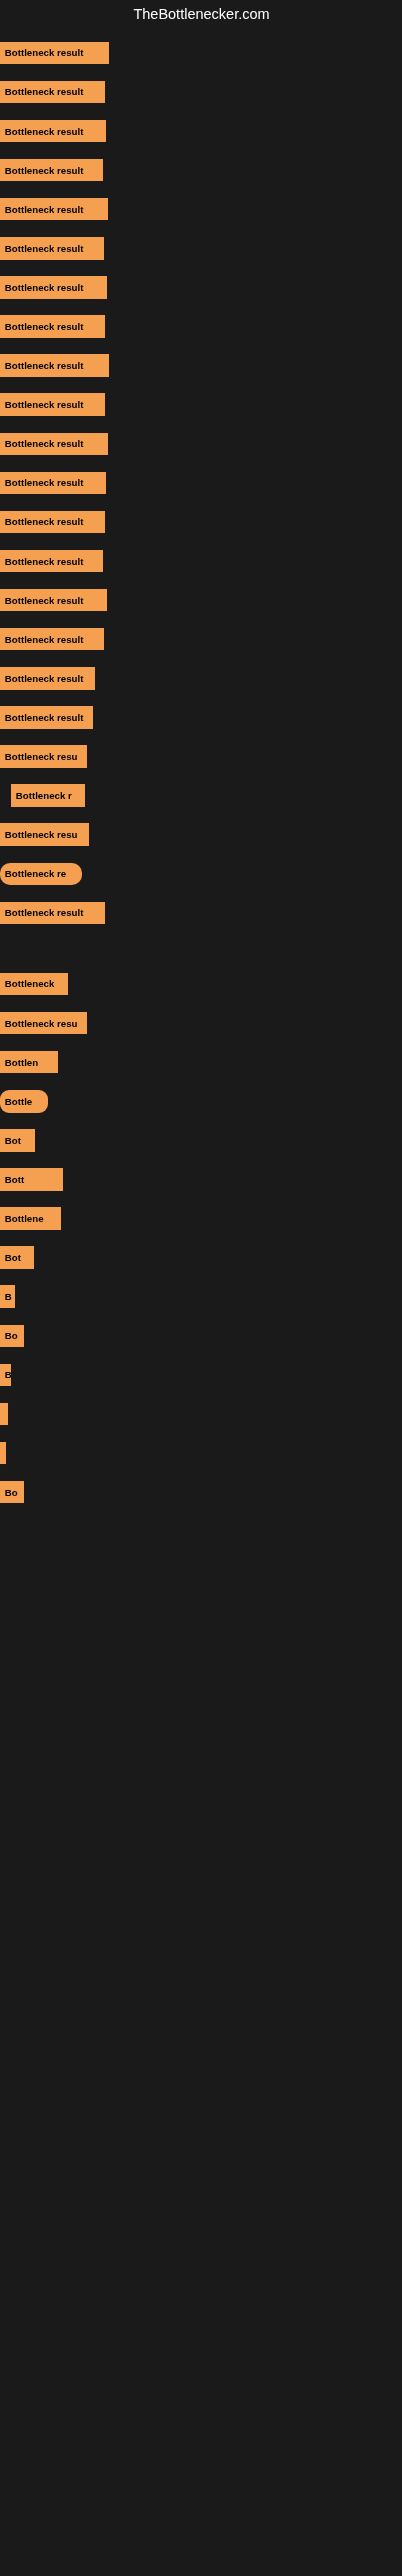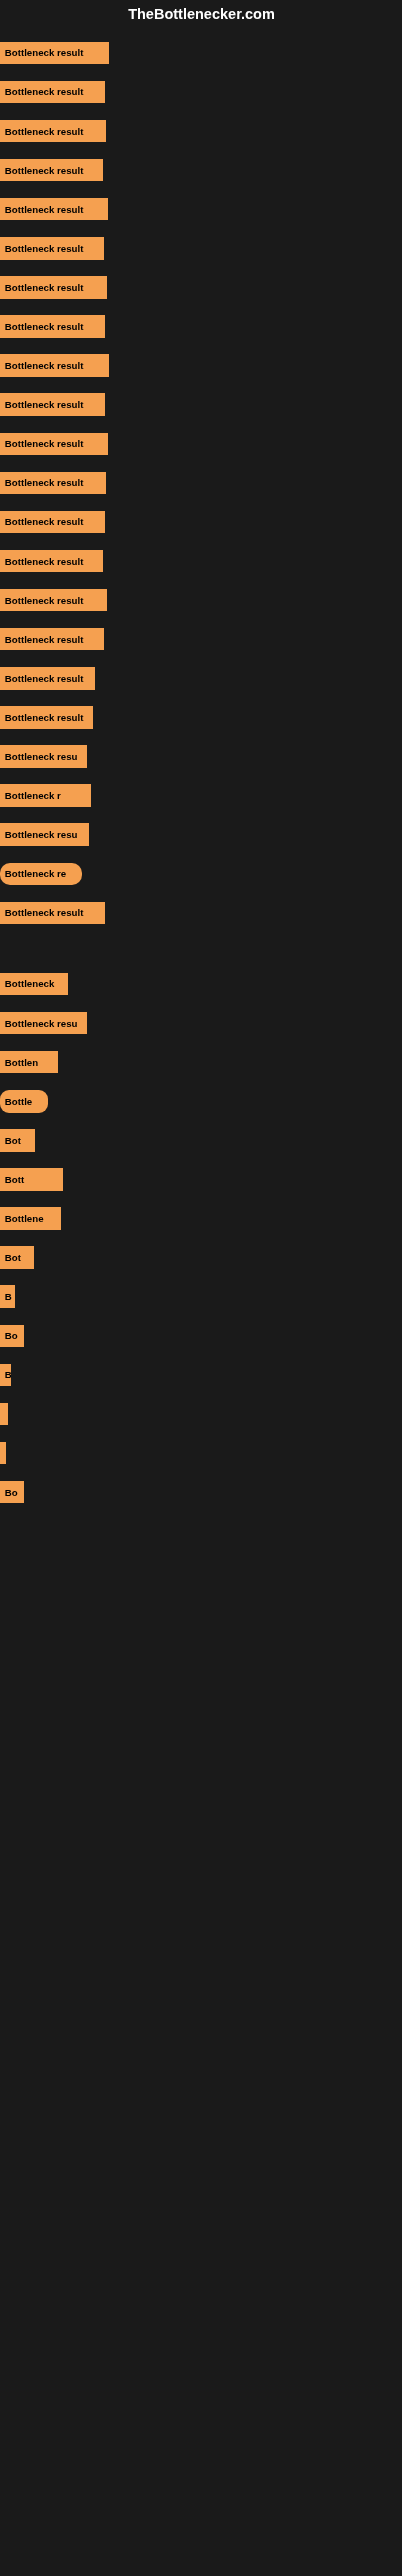--- a/index.html
+++ b/index.html
@@ -13,21 +13,21 @@
       min-height: 2576px;
       background-color: #1a1a1a;
       font-family: Arial, sans-serif;
       position: relative;
     }
 
     .site-title {
       text-align: center;
       color: #ffffff;
       font-size: 14.5px;
-      font-weight: bold;
+      font-weight: normal;
       padding: 6.4px 0;
       background-color: #1a1a1a;
     }
 
     .bars-container {
       padding: 8px 0;
       display: flex;
       flex-direction: column;
       gap: 7px;
     }
@@ -109,21 +109,21 @@
     <div class="bar-row">
       <div class="bar" style="width: 95px;">Bottleneck result</div>
     </div>
     <div class="bar-row">
       <div class="bar" style="width: 93px;">Bottleneck result</div>
     </div>
     <div class="bar-row">
       <div class="bar" style="width: 87px;">Bottleneck resu</div>
     </div>
     <div class="bar-row">
-      <div class="bar" style="width: 91px;">Bottleneck r</div>
+      <div class="bar" style="width: 74px; margin-left: 11px;">Bottleneck r</div>
     </div>
     <div class="bar-row">
       <div class="bar" style="width: 89px;">Bottleneck resu</div>
     </div>
     <div class="bar-row">
       <div class="bar" style="width: 82px; border-radius: 10px;">Bottleneck re</div>
     </div>
     <div class="bar-row">
       <div class="bar" style="width: 105px;">Bottleneck result</div>
     </div>

